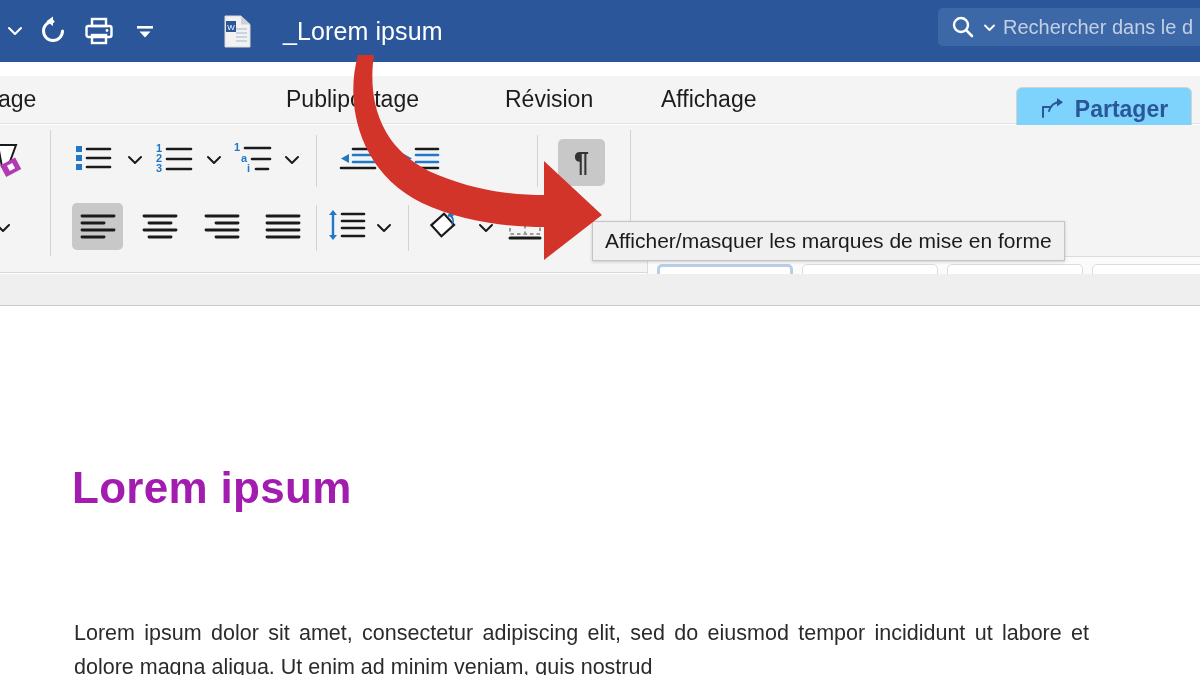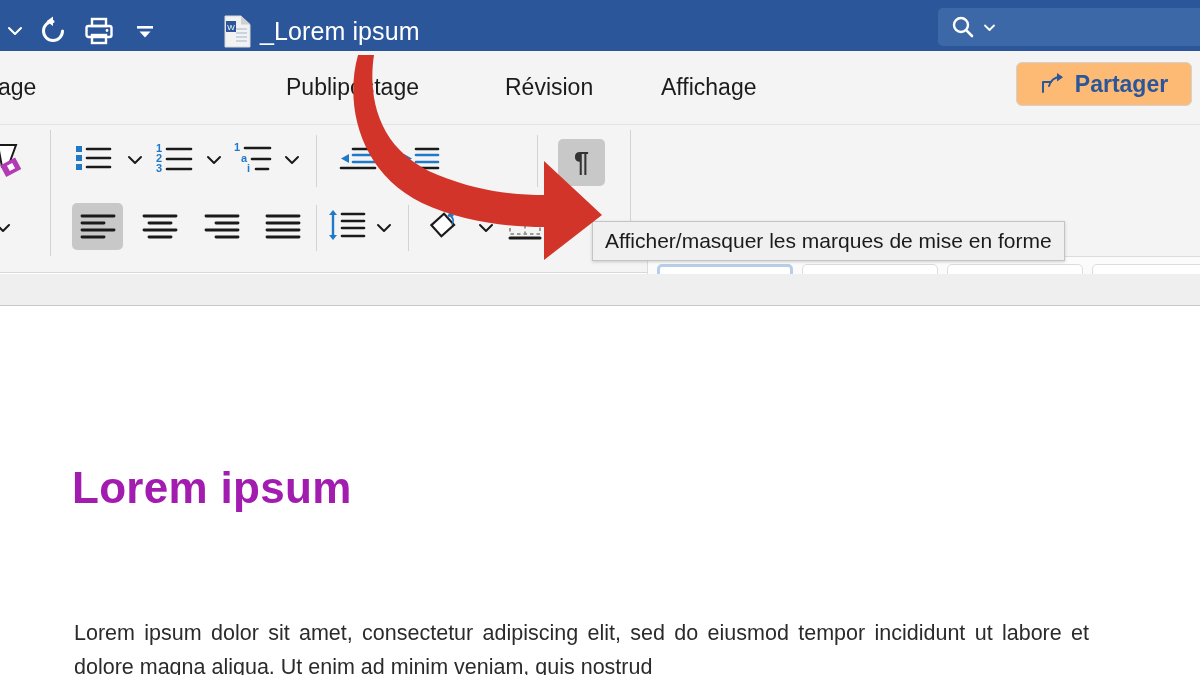--- a/index.html
+++ b/index.html
@@ -24,47 +24,48 @@
     color: #ffffff;
   }
   .tb-btn svg { display: block; }
   .doc-title-wrap {
     display: flex; align-items: center; gap: 9px;
     margin-left: 56px;
   }
   .doc-title {
     color: #ffffff; font-size: 25px; font-weight: 400; letter-spacing: .1px;
     white-space: nowrap;
+    margin-left: 23px;
   }
   .wordicon { width: 27px; height: 33px; position: relative; }
   .search-box {
     position: absolute; left: 938px; top: 8px; width: 290px; height: 38px;
     background: #3d68a8; border-radius: 5px;
     display: flex; align-items: center; gap: 6px; padding: 0 12px;
     overflow: hidden;
   }
   .search-ph {
     color: #c3d0e4; font-size: 20px; font-weight: 400; white-space: nowrap;
   }
 
   
   .tabstrip {
-    position: absolute; left: 0; top: 51px; width: 1200px; height: 74px;
+    position: absolute; left: 0; top: 76px; width: 1200px; height: 48px;
     background: #f4f4f4;
     border-bottom: 1px solid #e3e3e3;
     display: flex; align-items: center;
   }
   .tab {
     font-size: 23px; color: #1c1c1c; white-space: nowrap;
     padding: 0 0px; line-height: 63px;
   }
   .share-btn {
     position: absolute; right: 8px; top: 11px;
     height: 44px; min-width: 176px;
-    background: #fdba74; border: 1px solid #d2d2d2; border-radius: 6px;
+    background: #7dd3fc; border: 1px solid #d2d2d2; border-radius: 6px;
     display: flex; align-items: center; justify-content: center; gap: 9px;
     color: #2b579a; font-size: 23px; font-weight: bold;
   }
 
   
   .ribbon {
     position: absolute; left: 0; top: 125px; width: 1200px; height: 148px;
     background: #f4f4f4;
     border-bottom: 1px solid #d8d8d8;
   }
@@ -201,20 +202,21 @@
         <svg width="26" height="26" viewBox="0 0 26 26" aria-hidden="true">
           <circle cx="11" cy="11" r="7" fill="none" stroke="#ffffff" stroke-width="2.4"></circle>
           <line x1="16.2" y1="16.2" x2="22" y2="22" stroke="#ffffff" stroke-width="2.6" stroke-linecap="round"></line>
         </svg>
       </span>
       <span style="display:flex;">
         <svg width="15" height="15" viewBox="0 0 15 15" aria-hidden="true">
           <path d="M3 5.5 L7.5 10 L12 5.5" fill="none" stroke="#ffffff" stroke-width="1.8" stroke-linecap="round" stroke-linejoin="round"></path>
         </svg>
       </span>
+      <span class="search-ph">Rechercher dans le d</span>
     </div>
   </div>
 
   <div class="tabstrip">
     <span class="tab" style="position:absolute;left:-2px;">age</span>
     <span class="tab" style="position:absolute;left:286px;">Publipostage</span>
     <span class="tab" style="position:absolute;left:661px;">Affichage</span>
     <span class="tab" style="position:absolute;left:505px;">Révision</span>
 
     <div class="share-btn">

